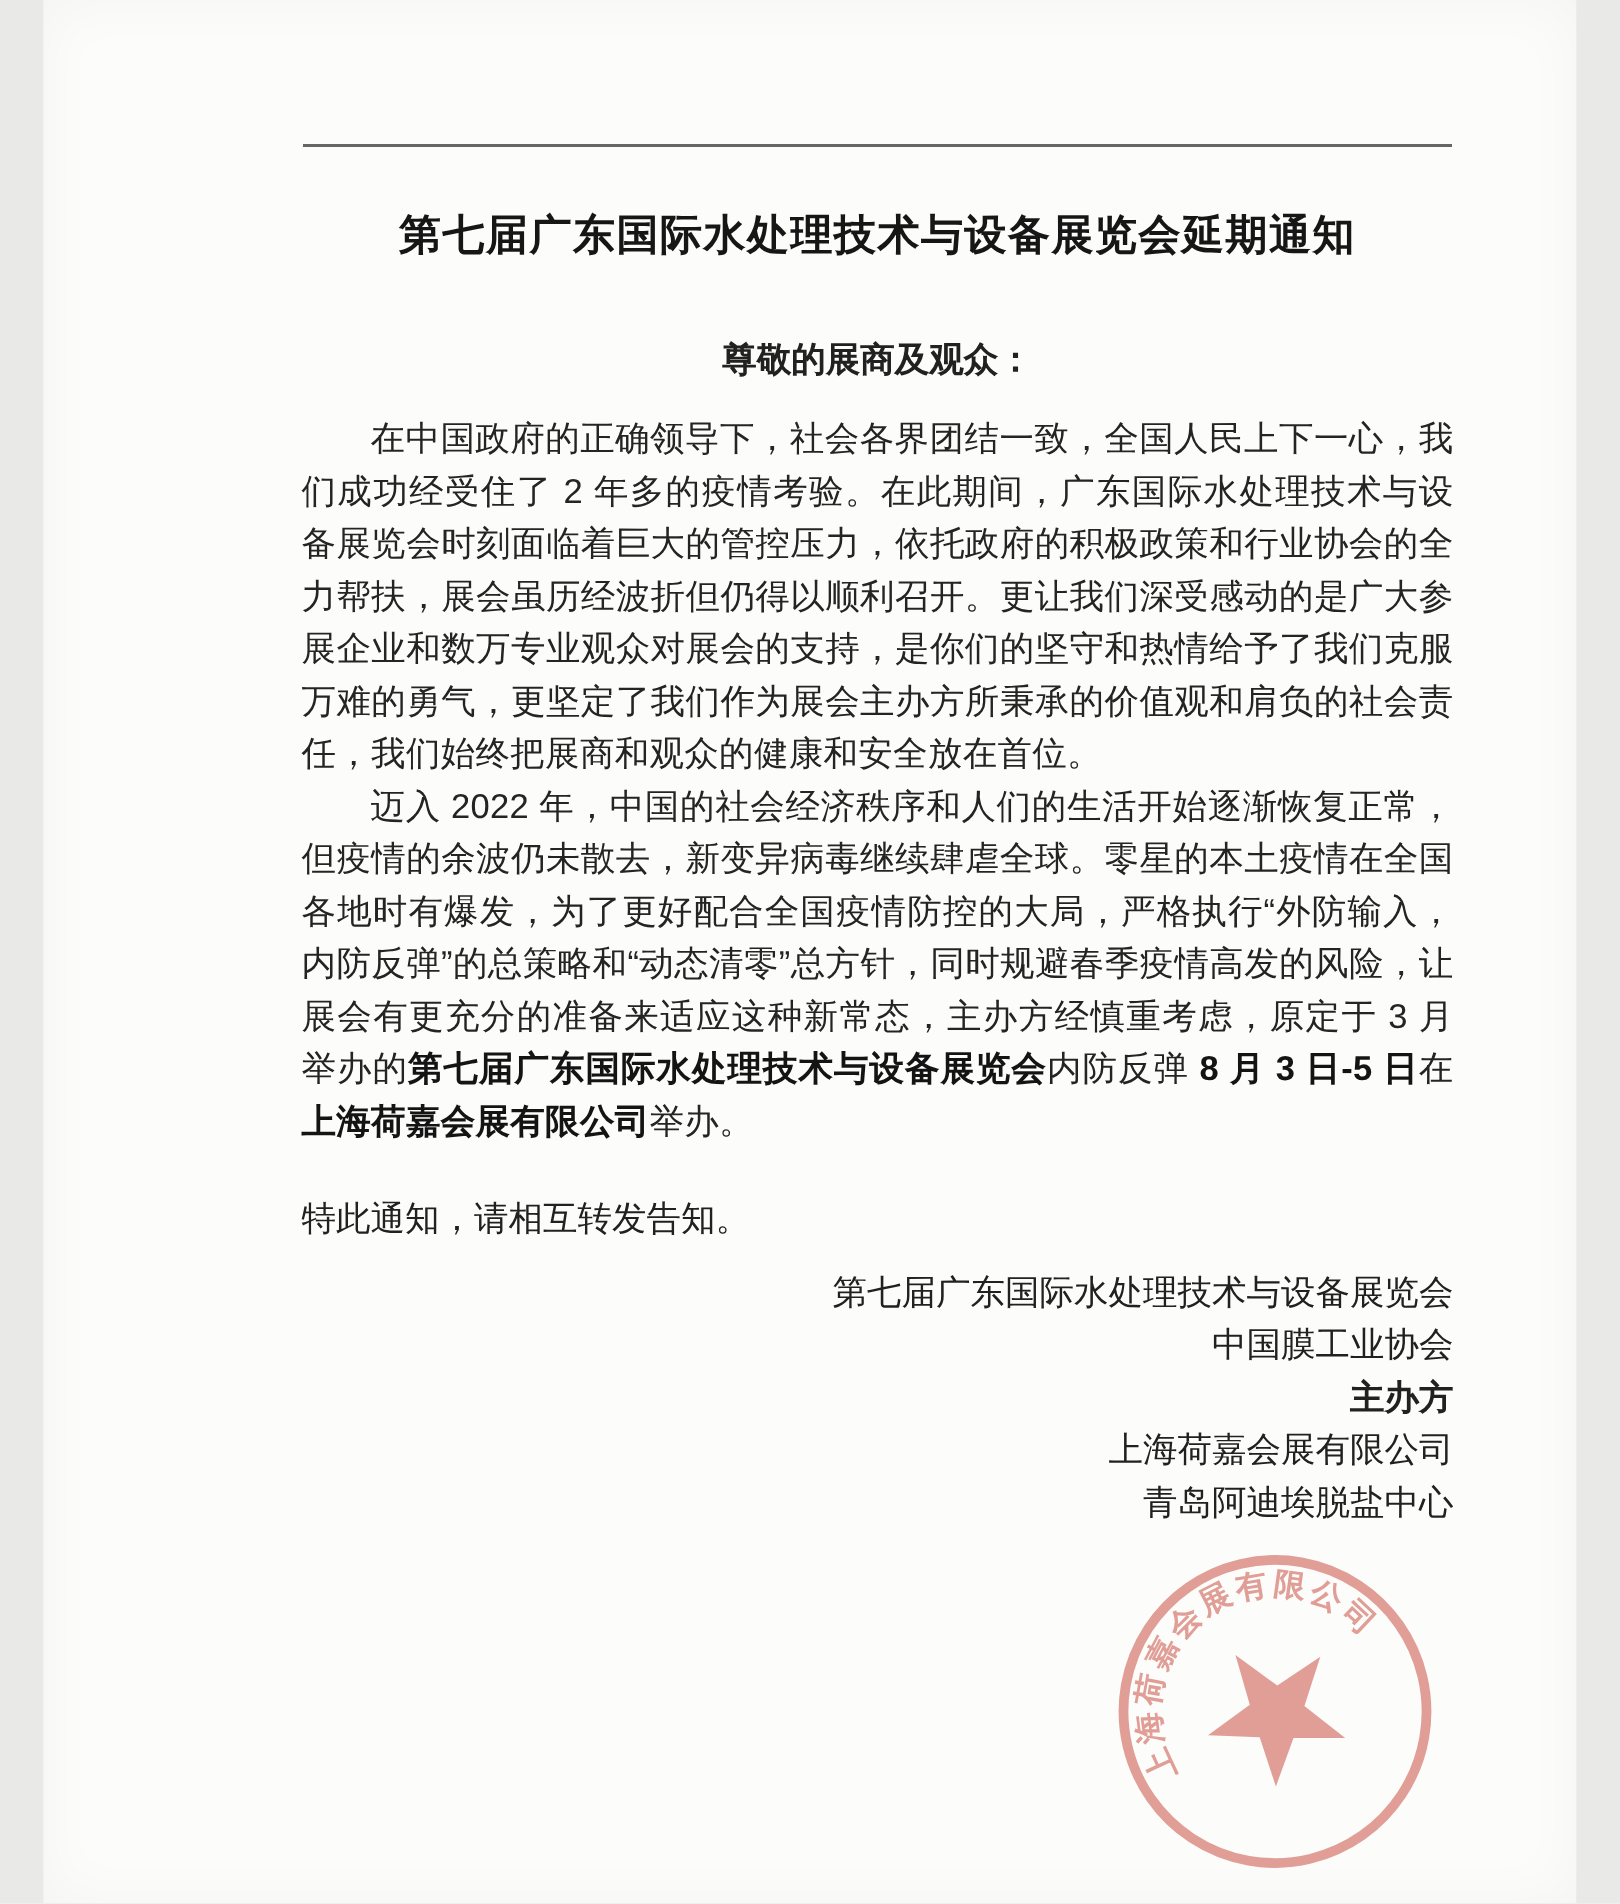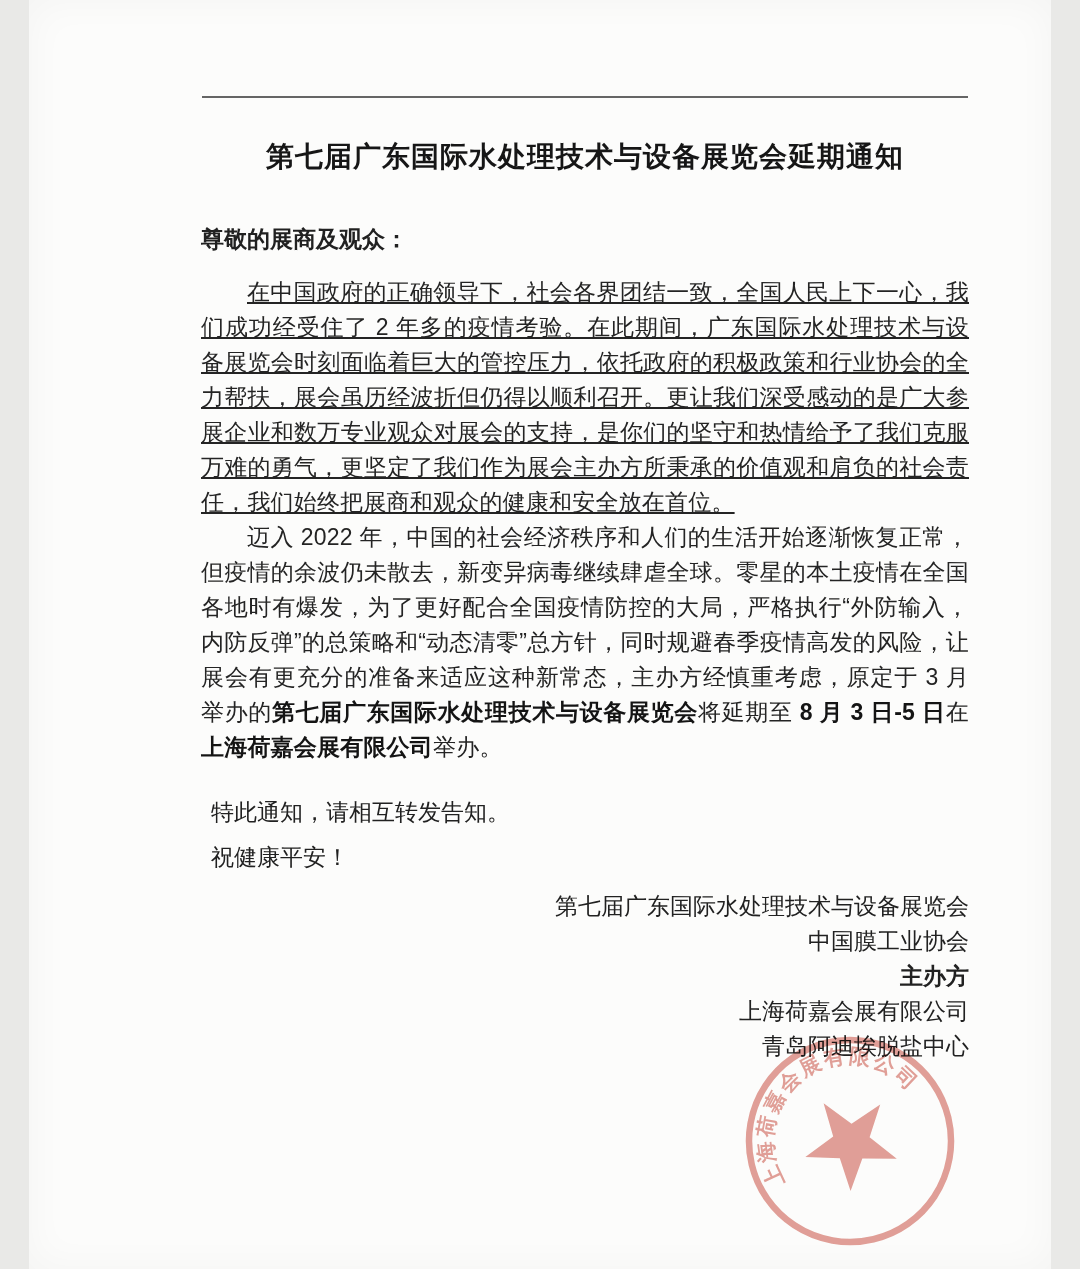--- a/index.html
+++ b/index.html
@@ -33,37 +33,38 @@
     font-weight: 800;
     letter-spacing: 1px;
     line-height: 42px;
     color: #161616;
   }
   .salutation {
     margin-top: 44px;
     font-size: 23px;
     font-weight: 700;
     line-height: 35px;
+    text-align: center;
   }
   p.body {
     margin: 0;
     font-size: 23px;
     line-height: 35px;
     text-indent: 2em;
     text-align: justify;
     text-align-last: left;
     letter-spacing: 0.2px;
     color: #242424;
   }
-  p.body.first { margin-top: 18px; text-decoration: underline; }
+  p.body.first { margin-top: 18px; }
   .bold { font-weight: 700; color: #141414; }
   .closing-line {
     font-size: 23px;
     line-height: 35px;
-    margin: 10px;
+    margin: 0;
   }
   .closing-line.first { margin-top: 30px; }
   .signature {
     margin-top: 14px;
     text-align: right;
     font-size: 23px;
     line-height: 35px;
   }
   .sig-line { white-space: nowrap; }
   .sig-bold { font-weight: 700; }
@@ -84,25 +85,24 @@
   <div class="top-rule"></div>
 
   <div class="content">
 
     <h1 class="title">第七届广东国际水处理技术与设备展览会延期通知</h1>
 
     <div class="salutation">尊敬的展商及观众：</div>
 
     <p class="body first"><span>在中国政府的正确领导下，社会各界团结一致，全国人民上下一心，我们成功经受住了 2 年多的疫情考验。在此期间，广东国际水处理技术与设备展览会时刻面临着巨大的管控压力，依托政府的积极政策和行业协会的全力帮扶，展会虽历经波折但仍得以顺利召开。更让我们深受感动的是广大参展企业和数万专业观众对展会的支持，是你们的坚守和热情给予了我们克服万难的勇气，更坚定了我们作为展会主办方所秉承的价值观和肩负的社会责任，我们始终把展商和观众的健康和安全放在首位。</span></p>
 
-    <p class="body"><span>迈入 2022 年，中国的社会经济秩序和人们的生活开始逐渐恢复正常，但疫情的余波仍未散去，新变异病毒继续肆虐全球。零星的本土疫情在全国各地时有爆发，为了更好配合全国疫情防控的大局，严格执行“外防输入，内防反弹”的总策略和“动态清零”总方针，同时规避春季疫情高发的风险，让展会有更充分的准备来适应这种新常态，主办方经慎重考虑，原定于 3 月举办的</span><span class="bold">第七届广东国际水处理技术与设备展览会</span><span>将延期至</span><span class="bold"> 8 月 3 日-5 日</span><span>在</span><span class="bold">上海荷嘉会展有限公司</span><span>举办。</span></p>
+    <p class="body"><span>迈入 2022 年，中国的社会经济秩序和人们的生活开始逐渐恢复正常，但疫情的余波仍未散去，新变异病毒继续肆虐全球。零星的本土疫情在全国各地时有爆发，为了更好配合全国疫情防控的大局，严格执行“外防输入，内防反弹”的总策略和“动态清零”总方针，同时规避春季疫情高发的风险，让展会有更充分的准备来适应这种新常态，主办方经慎重考虑，原定于 3 月举办的</span><span class="bold">第七届广东国际水处理技术与设备展览会</span><span>内防反弹</span><span class="bold"> 8 月 3 日-5 日</span><span>在</span><span class="bold">上海荷嘉会展有限公司</span><span>举办。</span></p>
 
 
     <p class="closing-line first">特此通知，请相互转发告知。</p>
-    <p class="closing-line">祝健康平安！</p>
 
     <div class="signature">
       <div class="sig-line">第七届广东国际水处理技术与设备展览会</div>
       <div class="sig-line">中国膜工业协会</div>
       <div class="sig-line sig-bold">主办方</div>
       <div class="sig-line">上海荷嘉会展有限公司</div>
       <div class="sig-line">青岛阿迪埃脱盐中心</div>
 
     </div>
 

